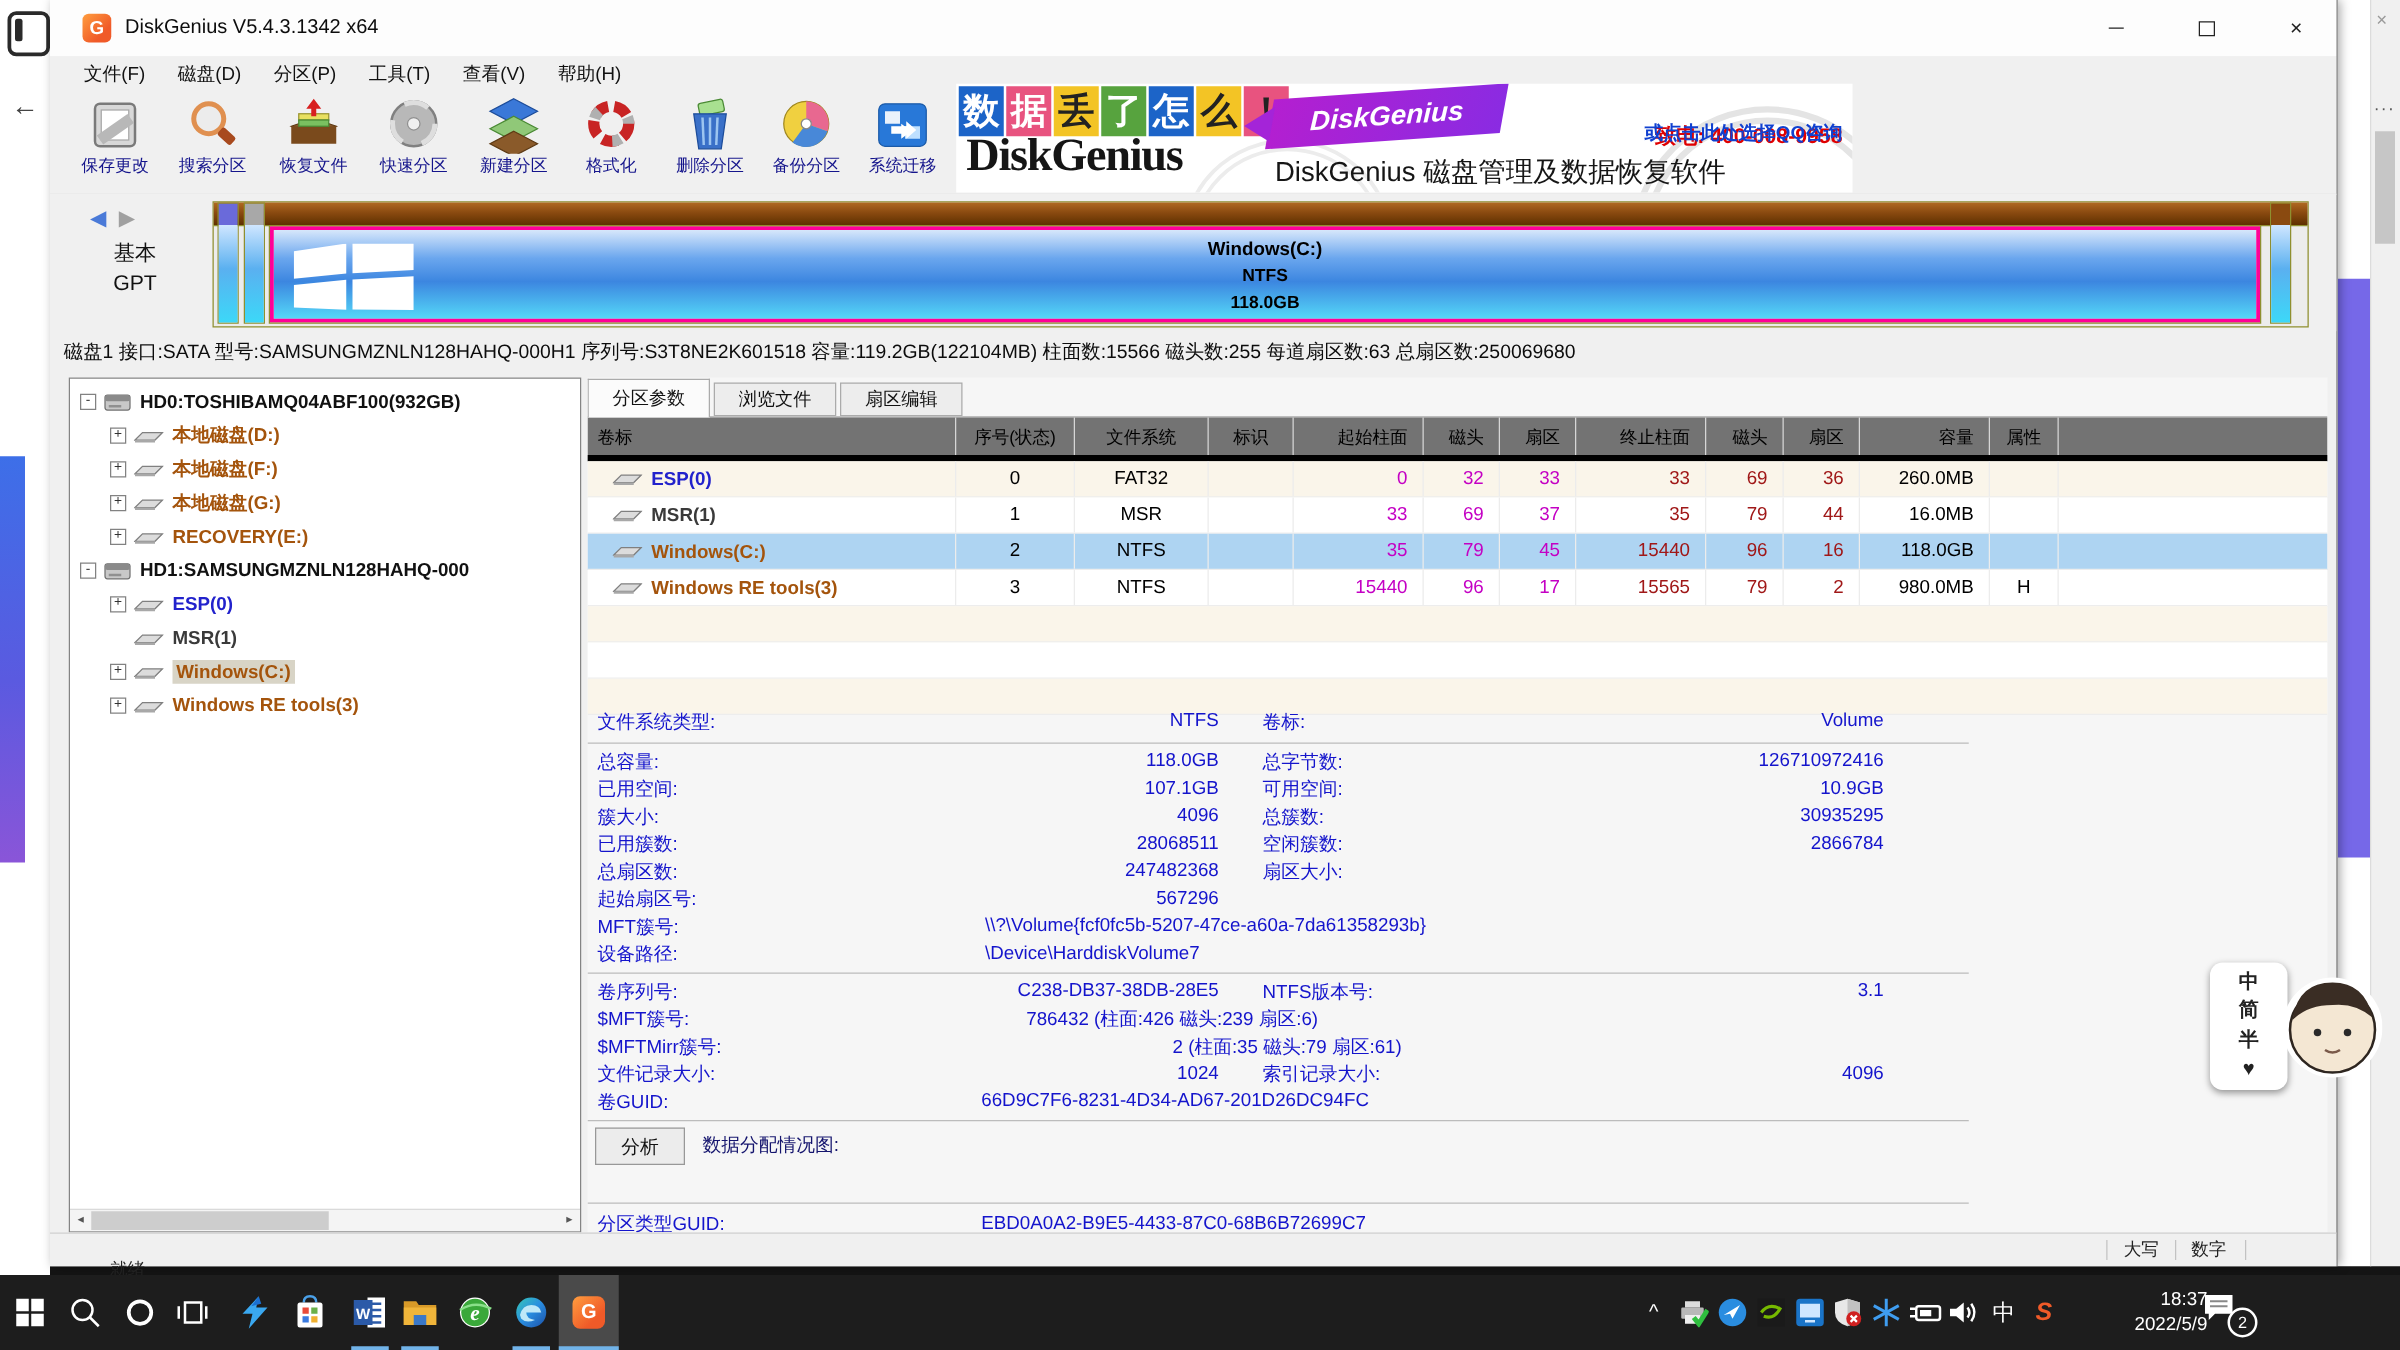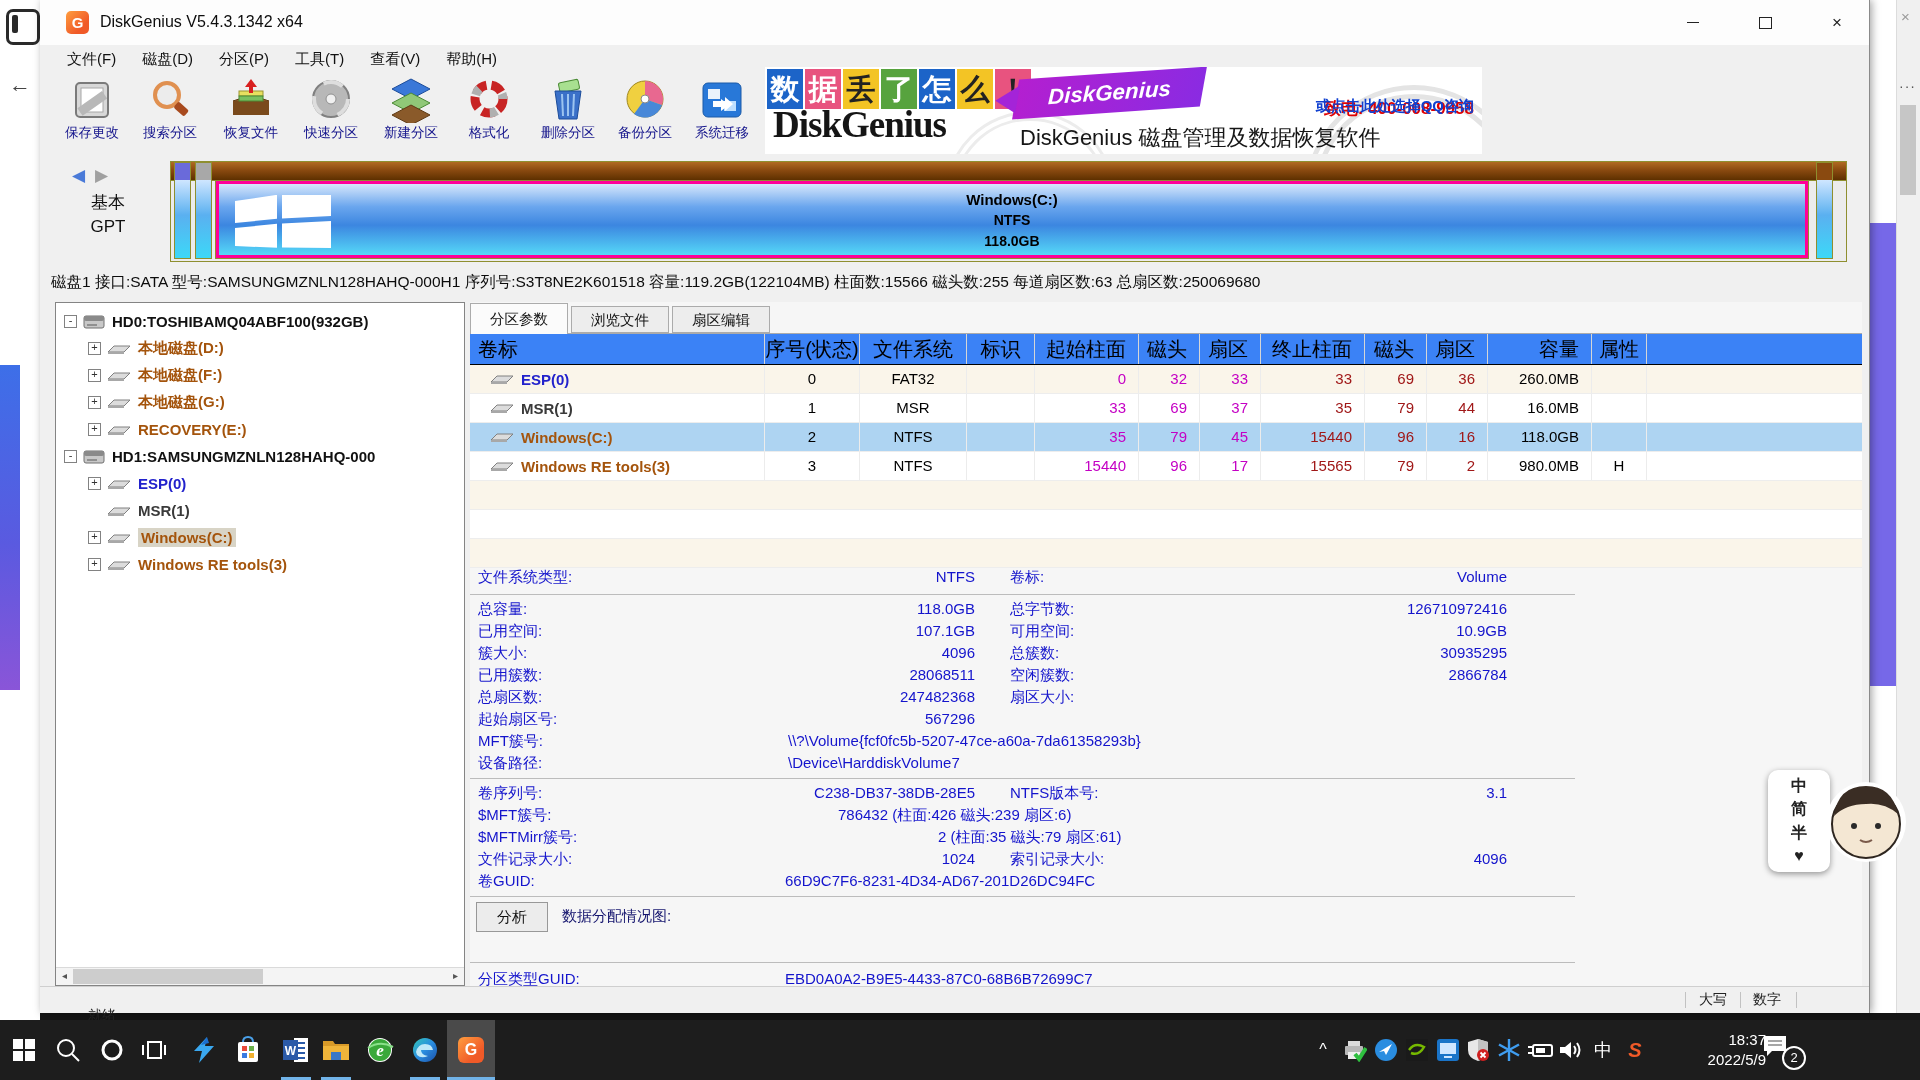--- a/index.html
+++ b/index.html
@@ -90,41 +90,41 @@
 
   
   .rpanel{left:430px;top:302px;width:1392px;height:686px;background:#f6f6f6;overflow:hidden;}
   .tabsrow{position:absolute;left:0;top:0;width:100%;height:32px;}
   .tab{position:absolute;top:4px;height:27px;line-height:27px;text-align:center;font-size:14.5px;color:#111;
        background:#ededed;border:1px solid #ababab;box-sizing:border-box;}
   .tab.active{top:1px;height:31px;line-height:31px;background:#fbfbfb;border-bottom:none;z-index:2;}
   .tabsline{position:absolute;left:0;top:31px;width:100%;height:1px;background:#ababab;}
 
   .tblwrap{position:absolute;left:0;top:32px;width:100%;}
-  .thead{display:flex;height:30px;background:#3b82f6;border-bottom:1px solid #000000;font-size:20px;color:#000;}
+  .thead{display:flex;height:30px;background:#737373;border-bottom:5px solid #000000;font-size:14px;color:#000;}
   .thead>div{line-height:30px;border-right:1px solid #d6d6d6;box-sizing:border-box;}
   .trow{display:flex;height:28px;background:#fff;border-bottom:1px solid #ededed;font-size:15px;}
   .trow>div{line-height:27px;border-right:1px solid #ececec;box-sizing:border-box;}
   .trow.odd{background:#faf5ea;}
   .trow.sel{background:#aed4f2;}
   .c0{width:295px;} .c1{width:95px;} .c2{width:107px;} .c3{width:68px;} .c4{width:104px;} .c5{width:61px;}
   .c6{width:61px;} .c7{width:104px;} .c8{width:62px;} .c9{width:61px;} .c10{width:104px;} .c11{width:55px;} .cf{flex:1;border-right:none!important;}
   .al{padding-left:8px;} .ac{text-align:center;} .ar{text-align:right;padding-right:12px;}
   .namecell{display:flex;align-items:center;padding-left:20px;font-weight:bold;}
   .namecell svg{margin-right:7px;flex:none;}
   .v-start{color:#c400c4;} .v-end{color:#a01818;} .v-cap{color:#000;} .v-attr{color:#000;}
 
   
   .drow{position:absolute;left:0;width:100%;height:22px;font-size:15px;color:#1414cc;}
   .dl{position:absolute;left:8px;white-space:nowrap;}
   .dvl{position:absolute;left:8px;width:497px;text-align:right;white-space:nowrap;}
   .drl{position:absolute;left:540px;white-space:nowrap;}
   .dvr{position:absolute;left:540px;width:497px;text-align:right;white-space:nowrap;}
   .dvg{position:absolute;left:318px;white-space:nowrap;}
-  .dvmft{position:absolute;left:368px;white-space:nowrap;text-align:center;}
+  .dvmft{position:absolute;left:351px;white-space:nowrap;text-align:center;}
   .dvmirr{position:absolute;left:468px;white-space:nowrap;}
   .dvvguid{position:absolute;left:315px;white-space:nowrap;}
   .sep{position:absolute;left:0;width:1105px;height:1px;background:#bcbcbc;}
   .analyze-btn{position:absolute;left:6px;top:600px;width:72px;height:30px;background:#ececec;border:1px solid #989898;font-size:15px;color:#111;font-family:inherit;}
   .alloc-label{position:absolute;left:92px;top:605px;font-size:15px;color:#15156e;}
 
   
   .status{left:0;top:986px;width:100%;height:27px;background:#f0f0f0;border-top:1px solid #cfcfcf;box-sizing:border-box;font-size:14px;color:#222;}
   .ready{position:absolute;left:12px;top:20px;margin-left:36px;}
   .sdiv{position:absolute;top:5px;width:1px;height:16px;background:#c2c2c2;}

